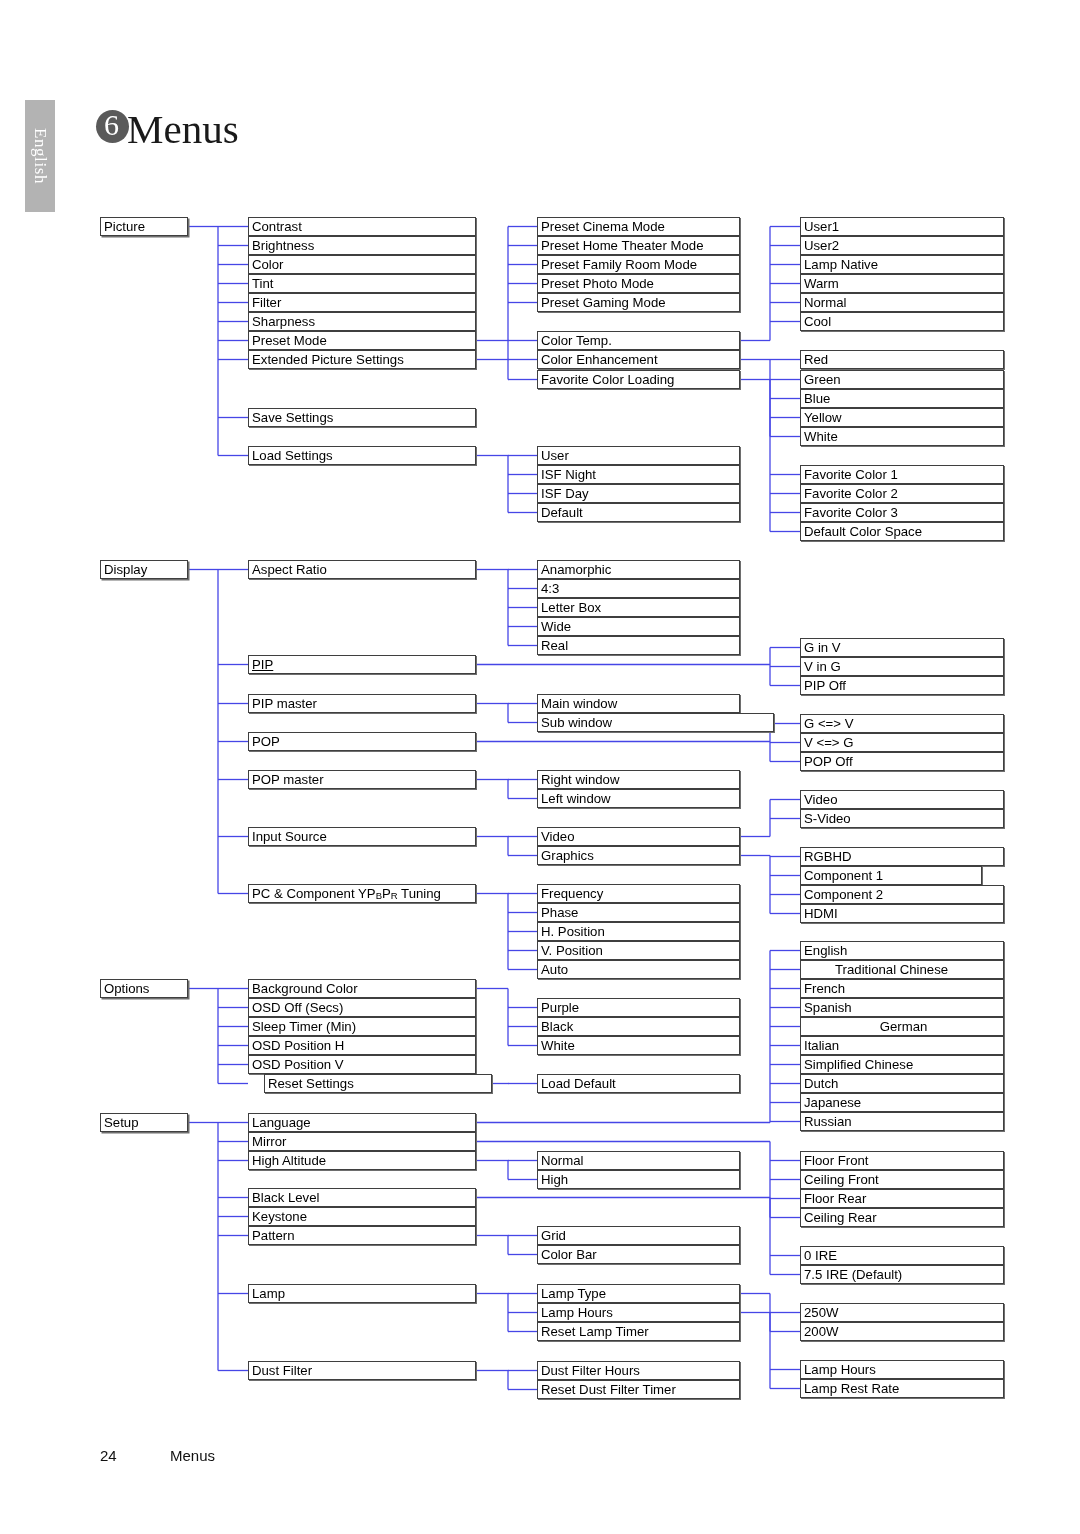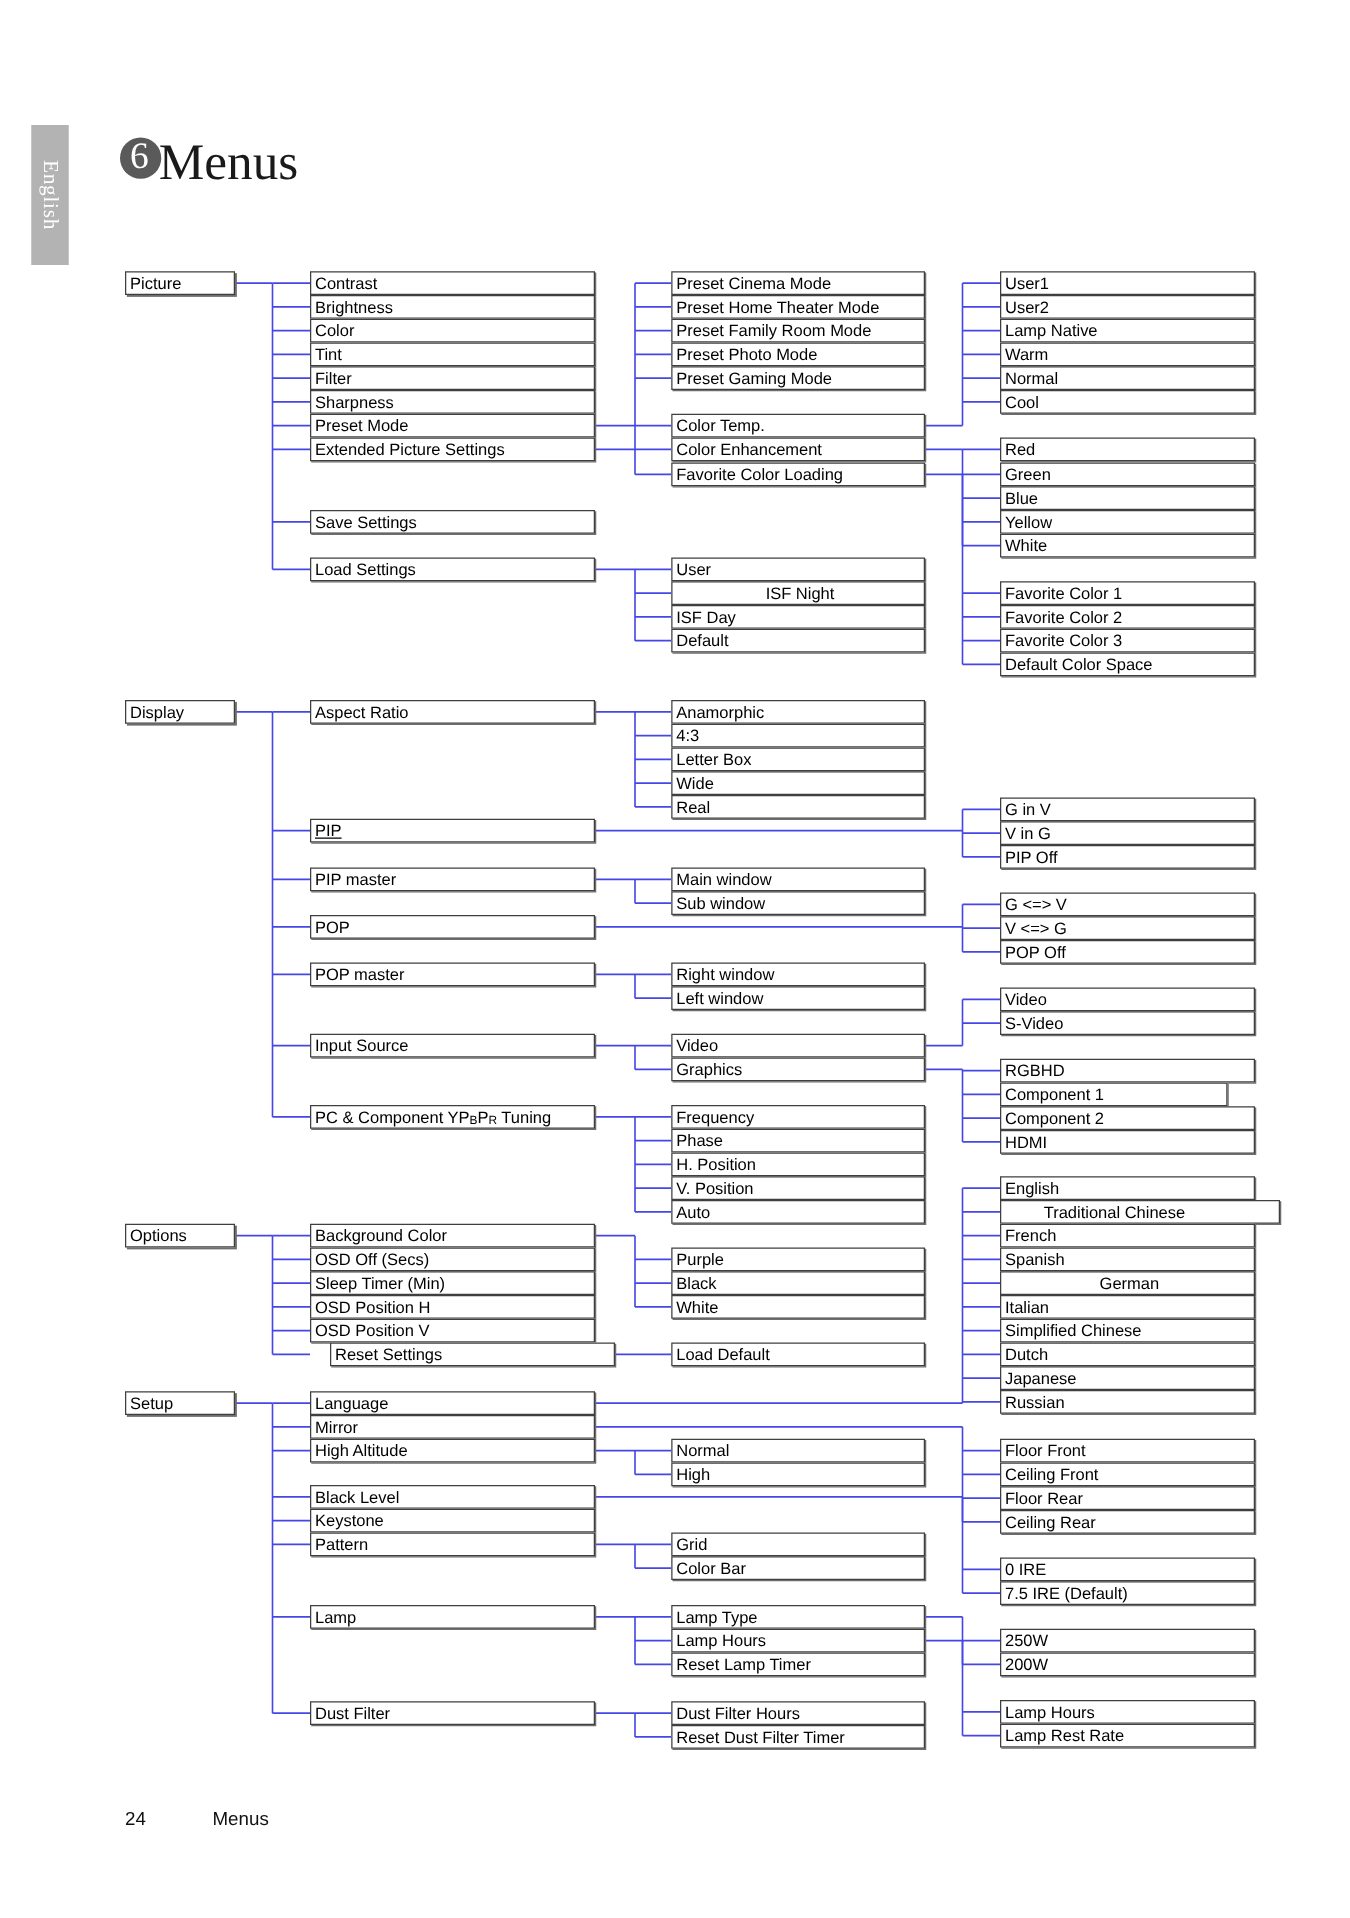--- a/index.html
+++ b/index.html
@@ -294,30 +294,30 @@
         <div class="node" style="left: 248px; top: 1361px; width: 228px;">Dust Filter</div>
         <div class="node" style="left: 537px; top: 217px; width: 203px;">Preset Cinema Mode</div>
         <div class="node" style="left: 537px; top: 236px; width: 203px;">Preset Home Theater Mode</div>
         <div class="node" style="left: 537px; top: 255px; width: 203px;">Preset Family Room Mode</div>
         <div class="node" style="left: 537px; top: 274px; width: 203px;">Preset Photo Mode</div>
         <div class="node" style="left: 537px; top: 293px; width: 203px;">Preset Gaming Mode</div>
         <div class="node" style="left: 537px; top: 331px; width: 203px;">Color Temp.</div>
         <div class="node" style="left: 537px; top: 350px; width: 203px;">Color Enhancement</div>
         <div class="node" style="left: 537px; top: 370px; width: 203px;">Favorite Color Loading</div>
         <div class="node" style="left: 537px; top: 446px; width: 203px;">User</div>
-        <div class="node" style="left: 537px; top: 465px; width: 203px; text-align: center;">ISF Night</div>
+        <div class="node" style="left: 537px; top: 465px; width: 203px;">ISF Night</div>
         <div class="node" style="left: 537px; top: 484px; width: 203px;">ISF Day</div>
         <div class="node" style="left: 537px; top: 503px; width: 203px;">Default</div>
         <div class="node" style="left: 537px; top: 560px; width: 203px;">Anamorphic</div>
         <div class="node" style="left: 537px; top: 579px; width: 203px;">4:3</div>
         <div class="node" style="left: 537px; top: 598px; width: 203px;">Letter Box</div>
         <div class="node" style="left: 537px; top: 617px; width: 203px;">Wide</div>
         <div class="node" style="left: 537px; top: 636px; width: 203px;">Real</div>
         <div class="node" style="left: 537px; top: 694px; width: 203px;">Main window</div>
-        <div class="node" style="left: 537px; top: 713px; width: 203px;">Sub window</div>
+        <div class="node" style="left: 537px; top: 713px; width: 237px;">Sub window</div>
         <div class="node" style="left: 537px; top: 770px; width: 203px;">Right window</div>
         <div class="node" style="left: 537px; top: 789px; width: 203px;">Left window</div>
         <div class="node" style="left: 537px; top: 827px; width: 203px;">Video</div>
         <div class="node" style="left: 537px; top: 846px; width: 203px;">Graphics</div>
         <div class="node" style="left: 537px; top: 884px; width: 203px;">Frequency</div>
         <div class="node" style="left: 537px; top: 903px; width: 203px;">Phase</div>
         <div class="node" style="left: 537px; top: 922px; width: 203px;">H. Position</div>
         <div class="node" style="left: 537px; top: 941px; width: 203px;">V. Position</div>
         <div class="node" style="left: 537px; top: 960px; width: 203px;">Auto</div>
         <div class="node" style="left: 537px; top: 998px; width: 203px;">Purple</div>
@@ -354,21 +354,21 @@
         <div class="node" style="left: 800px; top: 714px; width: 204px;">G &lt;=&gt; V</div>
         <div class="node" style="left: 800px; top: 733px; width: 204px;">V &lt;=&gt; G</div>
         <div class="node" style="left: 800px; top: 752px; width: 204px;">POP Off</div>
         <div class="node" style="left: 800px; top: 790px; width: 204px;">Video</div>
         <div class="node" style="left: 800px; top: 809px; width: 204px;">S-Video</div>
         <div class="node" style="left: 800px; top: 847px; width: 204px;">RGBHD</div>
         <div class="node" style="left: 800px; top: 866px; width: 182px;">Component 1</div>
         <div class="node" style="left: 800px; top: 885px; width: 204px;">Component 2</div>
         <div class="node" style="left: 800px; top: 904px; width: 204px;">HDMI</div>
         <div class="node" style="left: 800px; top: 941px; width: 204px;">English</div>
-        <div class="node" style="left: 800px; top: 960px; width: 224px; padding-left: 34px;">Traditional Chinese</div>
+        <div class="node" style="left: 800px; top: 960px; width: 204px; padding-left: 34px;">Traditional Chinese</div>
         <div class="node" style="left: 800px; top: 979px; width: 204px;">French</div>
         <div class="node" style="left: 800px; top: 998px; width: 204px;">Spanish</div>
         <div class="node" style="left: 800px; top: 1017px; width: 204px; text-align: center;">German</div>
         <div class="node" style="left: 800px; top: 1036px; width: 204px;">Italian</div>
         <div class="node" style="left: 800px; top: 1055px; width: 204px;">Simplified Chinese</div>
         <div class="node" style="left: 800px; top: 1074px; width: 204px;">Dutch</div>
         <div class="node" style="left: 800px; top: 1093px; width: 204px;">Japanese</div>
         <div class="node" style="left: 800px; top: 1112px; width: 204px;">Russian</div>
         <div class="node" style="left: 800px; top: 1151px; width: 204px;">Floor Front</div>
         <div class="node" style="left: 800px; top: 1170px; width: 204px;">Ceiling Front</div>

